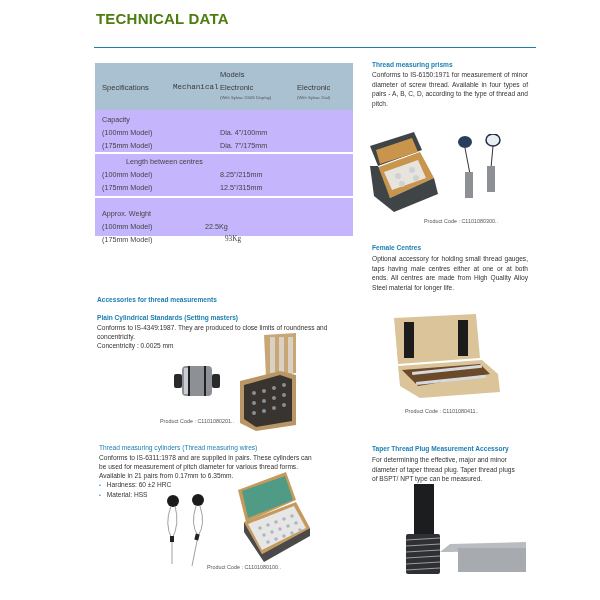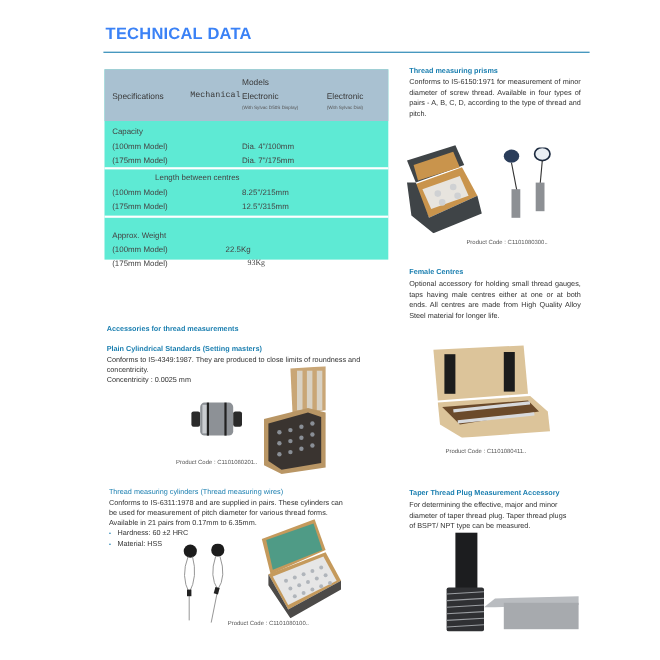--- a/index.html
+++ b/index.html
@@ -1,20 +1,20 @@
 <!DOCTYPE html>
 <html><head>
 <meta charset="utf-8">
 <style>
   html, body { margin:0; padding:0; background:#fff; }
   body { width:600px; height:600px; position:relative; overflow:hidden; font-family:"Liberation Sans", sans-serif; color:#333; }
-  .title { position:absolute; left:96px; top:22px; font-size:15px; font-weight:bold; color:#3b82f6; letter-spacing:0.2px; }
+  .title { position:absolute; left:96px; top:10px; font-size:15px; font-weight:bold; color:#4d7c0f; letter-spacing:0.2px; }
   .rule { position:absolute; left:94px; top:47px; width:442px; height:1px; background:#1b7fb0; }
 
-  .spec { position:absolute; left:95px; top:63px; width:258px; background:#5eead4; font-size:7.2px; color:#444; }
+  .spec { position:absolute; left:95px; top:63px; width:258px; background:#c4b5fd; font-size:7.2px; color:#444; }
   .spec-head { background:#a9c1d1; height:47px; position:relative; color:#3a3a3a; }
   .spec-head .h { position:absolute; font-size:7.6px; }
   .spec-head .sub { position:absolute; font-size:4.2px; color:#555; }
   .sec { position:relative; border-bottom:2px solid #fff; }
   .row { position:absolute; white-space:nowrap; }
 
   .acc-title { position:absolute; left:97px; top:296px; font-size:6.6px; font-weight:bold; color:#1b7fb0; }
   .sub-title { position:absolute; font-size:6.6px; font-weight:bold; color:#1b7fb0; }
   .sub-title.light { font-weight:normal; }
   .para { position:absolute; font-size:6.6px; line-height:9.5px; color:#333; }
@@ -44,21 +44,21 @@
 
   <div class="sec" style="height:42px;">
     <div class="row" style="left:7px;top:5px;">Capacity</div>
     <div class="row" style="left:7px;top:18px;">(100mm Model)</div>
     <div class="row" style="left:125px;top:18px;">Dia. 4"/100mm</div>
     <div class="row" style="left:7px;top:31px;">(175mm Model)</div>
     <div class="row" style="left:125px;top:31px;">Dia. 7"/175mm</div>
   </div>
 
   <div class="sec" style="height:42px;">
-    <div class="row" style="left:22px;top:3px;padding-left:24px;">Length between centres</div>
+    <div class="row" style="left:7px;top:3px;padding-left:24px;">Length between centres</div>
     <div class="row" style="left:7px;top:16px;">(100mm Model)</div>
     <div class="row" style="left:125px;top:16px;">8.25"/215mm</div>
     <div class="row" style="left:7px;top:29px;">(175mm Model)</div>
     <div class="row" style="left:125px;top:29px;">12.5"/315mm</div>
   </div>
 
 
   <div class="sec" style="height:38px;border-bottom:none;">
     <div class="row" style="left:7px;top:11px;">Approx. Weight</div>
     <div class="row" style="left:7px;top:24px;">(100mm Model)</div>

